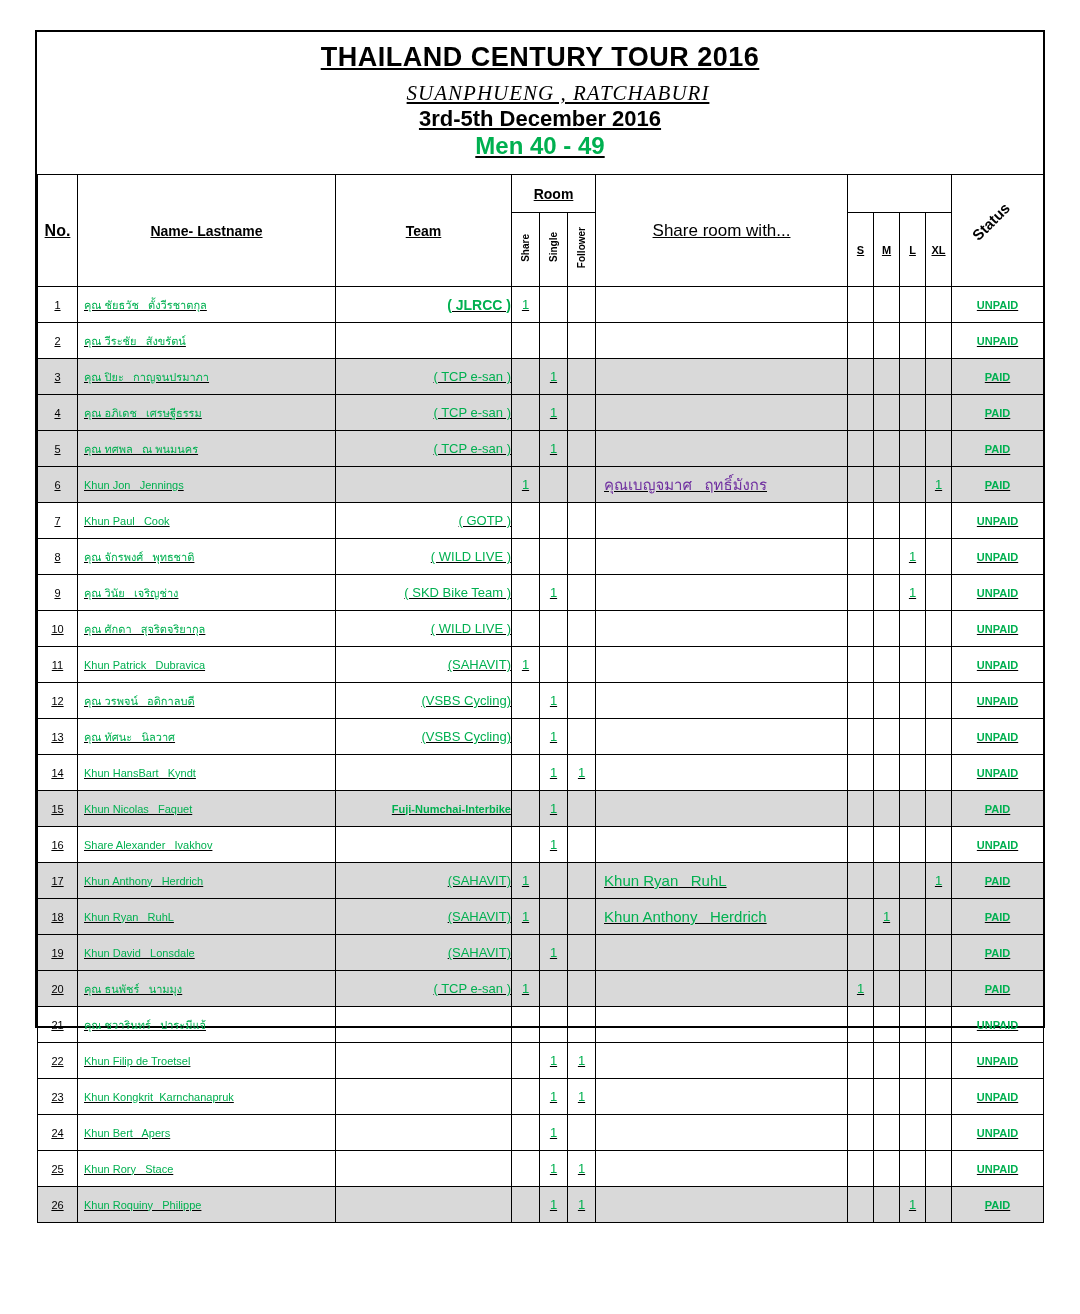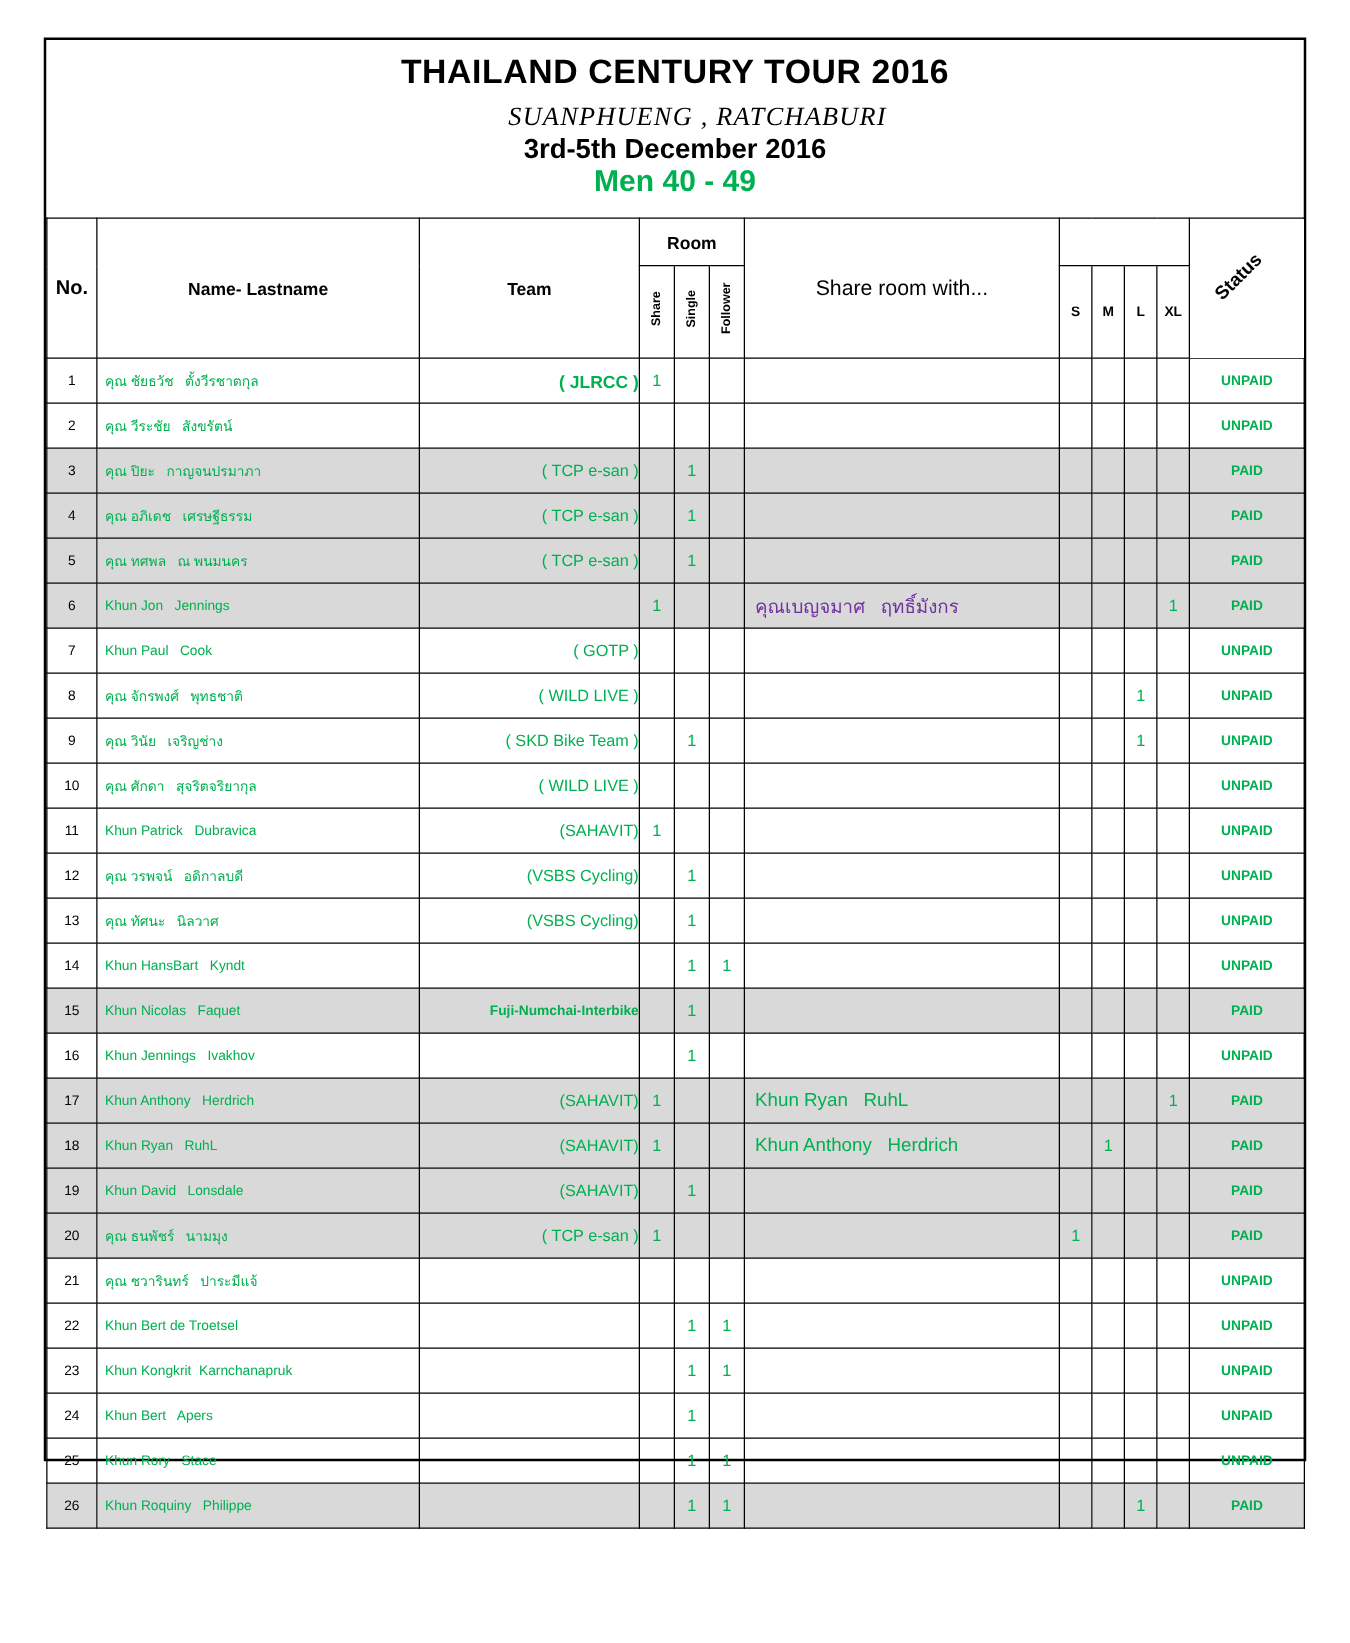--- a/index.html
+++ b/index.html
@@ -1,18 +1,18 @@
 <!DOCTYPE html>
 <html><head>
 <meta charset="utf-8">
 <style>
   html,body{margin:0;padding:0;background:#ffffff;}
   body{font-family:"Liberation Sans","DejaVu Sans",sans-serif;color:#000;}
   .page{position:relative;width:1080px;height:1314px;background:#fff;box-sizing:border-box;}
-  .sheet{position:absolute;left:35px;top:30px;width:1010px;height:1139px;border:2px solid #000;box-sizing:border-box;background:#fff;}
+  .sheet{position:absolute;left:35px;top:30px;width:1010px;height:998px;border:2px solid #000;box-sizing:border-box;background:#fff;text-decoration:underline;}
   .titleblock{text-align:center;}
   .title{font-size:27px;font-weight:bold;margin-top:10px;letter-spacing:0.5px;}
   .subtitle{font-family:"Liberation Serif","DejaVu Serif",serif;font-style:italic;font-size:21px;margin-top:8px;letter-spacing:1px;margin-left:36px;}
   .datetext{font-size:22px;font-weight:bold;margin-top:0;}
   .category{font-size:24px;font-weight:bold;color:#00B050;margin-bottom:14px;}
   table{border-collapse:collapse;table-layout:fixed;width:100%;}
   th,td{border:1px solid #000;padding:0;overflow:hidden;box-sizing:border-box;}
   thead th{background:#fff;font-weight:bold;vertical-align:middle;text-align:center;}
   .h-no{font-size:16px;}
   .h-name,.h-team{font-size:14px;}
@@ -290,21 +290,21 @@
     <td class="mark"></td>
     <td class="share-with"></td>
     <td class="mark"></td>
     <td class="mark"></td>
     <td class="mark"></td>
     <td class="mark"></td>
     <td class="status">PAID</td>
   </tr>
           <tr>
     <td class="num">16</td>
-    <td class="name">Khun Jennings   Ivakhov</td>
+    <td class="name">Share Alexander   Ivakhov</td>
     <td class="team"></td>
     <td class="mark"></td>
     <td class="mark">1</td>
     <td class="mark"></td>
     <td class="share-with"></td>
     <td class="mark"></td>
     <td class="mark"></td>
     <td class="mark"></td>
     <td class="mark"></td>
     <td class="status">UNPAID</td>
@@ -374,21 +374,21 @@
     <td class="mark"></td>
     <td class="share-with"></td>
     <td class="mark"></td>
     <td class="mark"></td>
     <td class="mark"></td>
     <td class="mark"></td>
     <td class="status">UNPAID</td>
   </tr>
           <tr>
     <td class="num">22</td>
-    <td class="name">Khun Bert de Troetsel</td>
+    <td class="name">Khun Filip de Troetsel</td>
     <td class="team"></td>
     <td class="mark"></td>
     <td class="mark">1</td>
     <td class="mark">1</td>
     <td class="share-with"></td>
     <td class="mark"></td>
     <td class="mark"></td>
     <td class="mark"></td>
     <td class="mark"></td>
     <td class="status">UNPAID</td>

